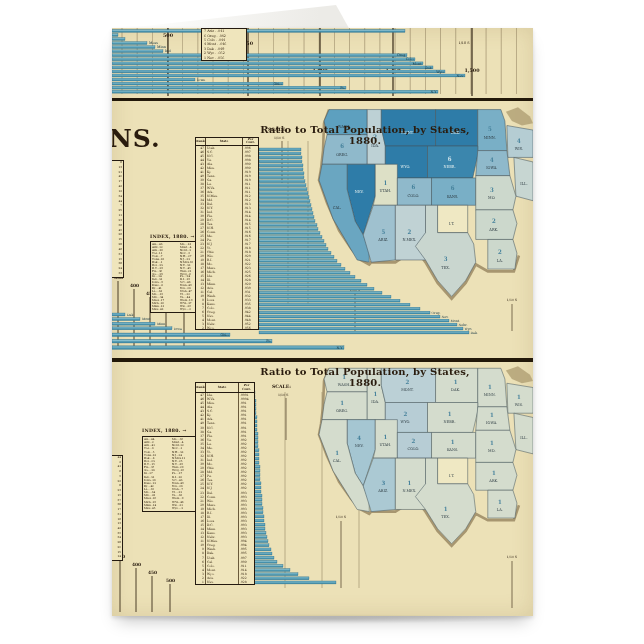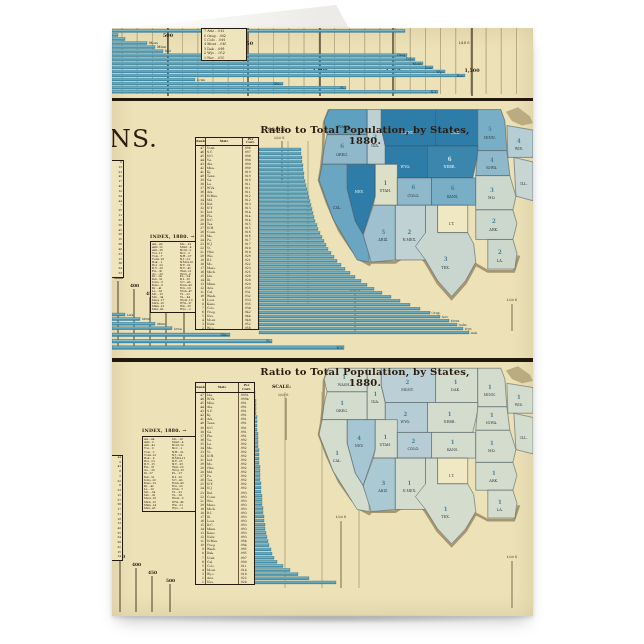--- a/index.html
+++ b/index.html
@@ -7,21 +7,21 @@
          font-family:"DejaVu Serif", serif;}
   .abs{position:absolute;}
   .card-back{position:absolute;left:100px;top:3px;width:256px;height:28px;
     background:linear-gradient(100deg,#fdfdfc 20%,#ecebe7 85%);
     clip-path:polygon(8px 27px,236px 2px,250px 27px);}
   .card{position:absolute;left:112px;top:28px;width:421px;height:588px;
     background:#ece1b7;overflow:hidden;
     box-shadow:0 10px 16px -6px rgba(0,0,0,0.25), 0 2px 4px rgba(0,0,0,0.12),
                inset 0 0 22px rgba(120,90,40,0.16);}
   .rule{position:absolute;left:0;width:421px;background:#221809;}
-  .big-frag{position:absolute;left:-3px;top:96px;font-weight:normal;font-size:25px;
+  .big-frag{position:absolute;left:-3px;top:96px;font-weight:bold;font-size:25px;
     color:#2a1c0e;letter-spacing:1px;}
   .map-title{position:absolute;width:210px;text-align:center;font-weight:bold;
     font-size:10px;color:#2a1c0e;letter-spacing:.2px;}
   .boxed{position:absolute;border:1.4px solid #241a10;background:#efe5bc;
     box-sizing:border-box;display:flex;flex-direction:column;overflow:hidden;}
   .boxed .brow{flex:1;display:flex;align-items:center;white-space:nowrap;
     color:#33230f;padding-left:2px;}
   .rtable{position:absolute;border:1.6px solid #241a10;background:#efe5bc;
     box-sizing:border-box;display:flex;flex-direction:column;overflow:hidden;}
   .rt-head{display:grid;grid-template-columns:10px 1fr 15px;border-bottom:1px solid #241a10;

